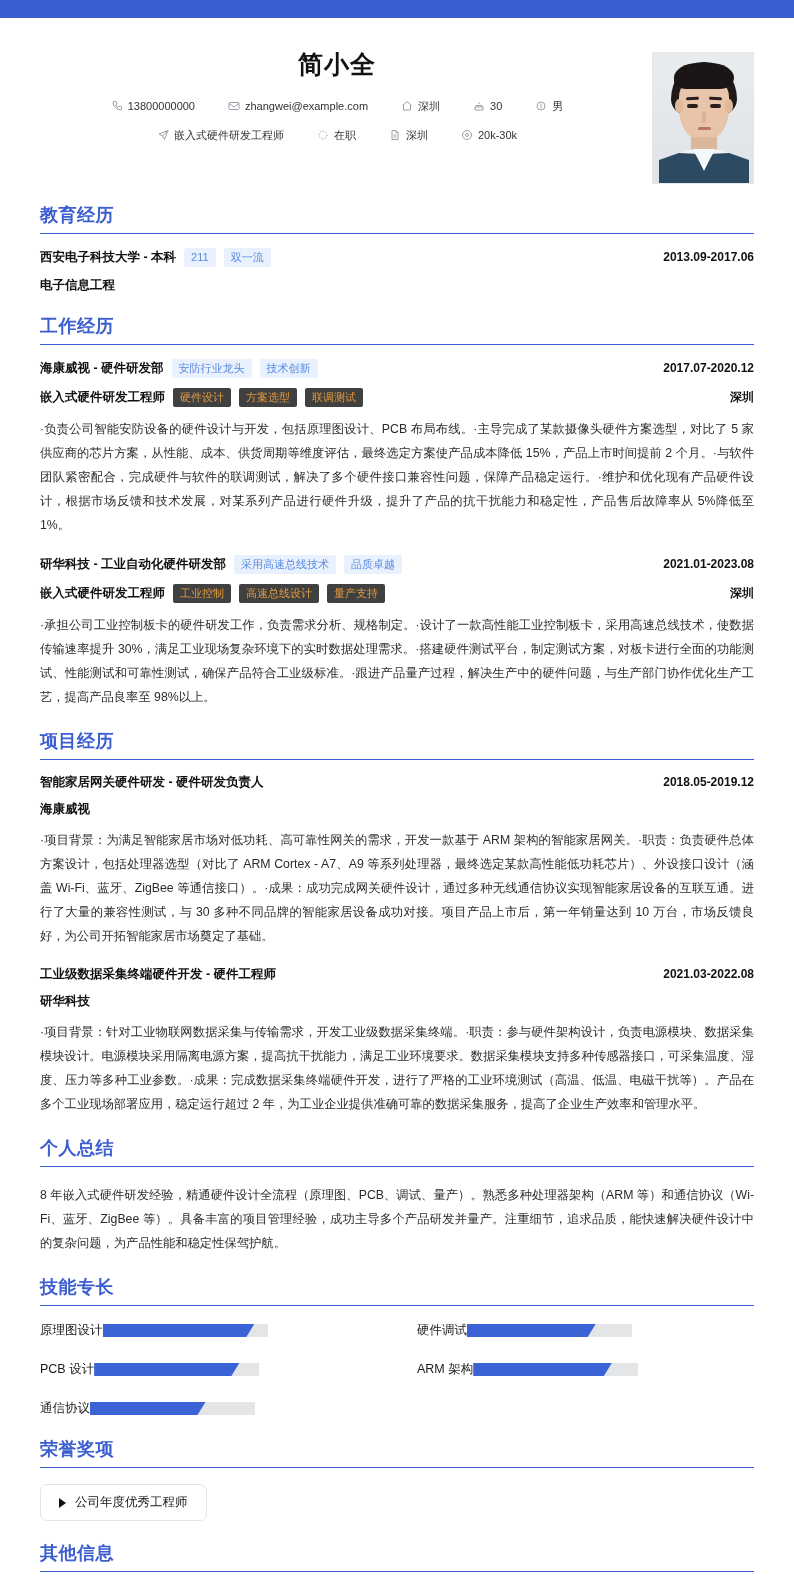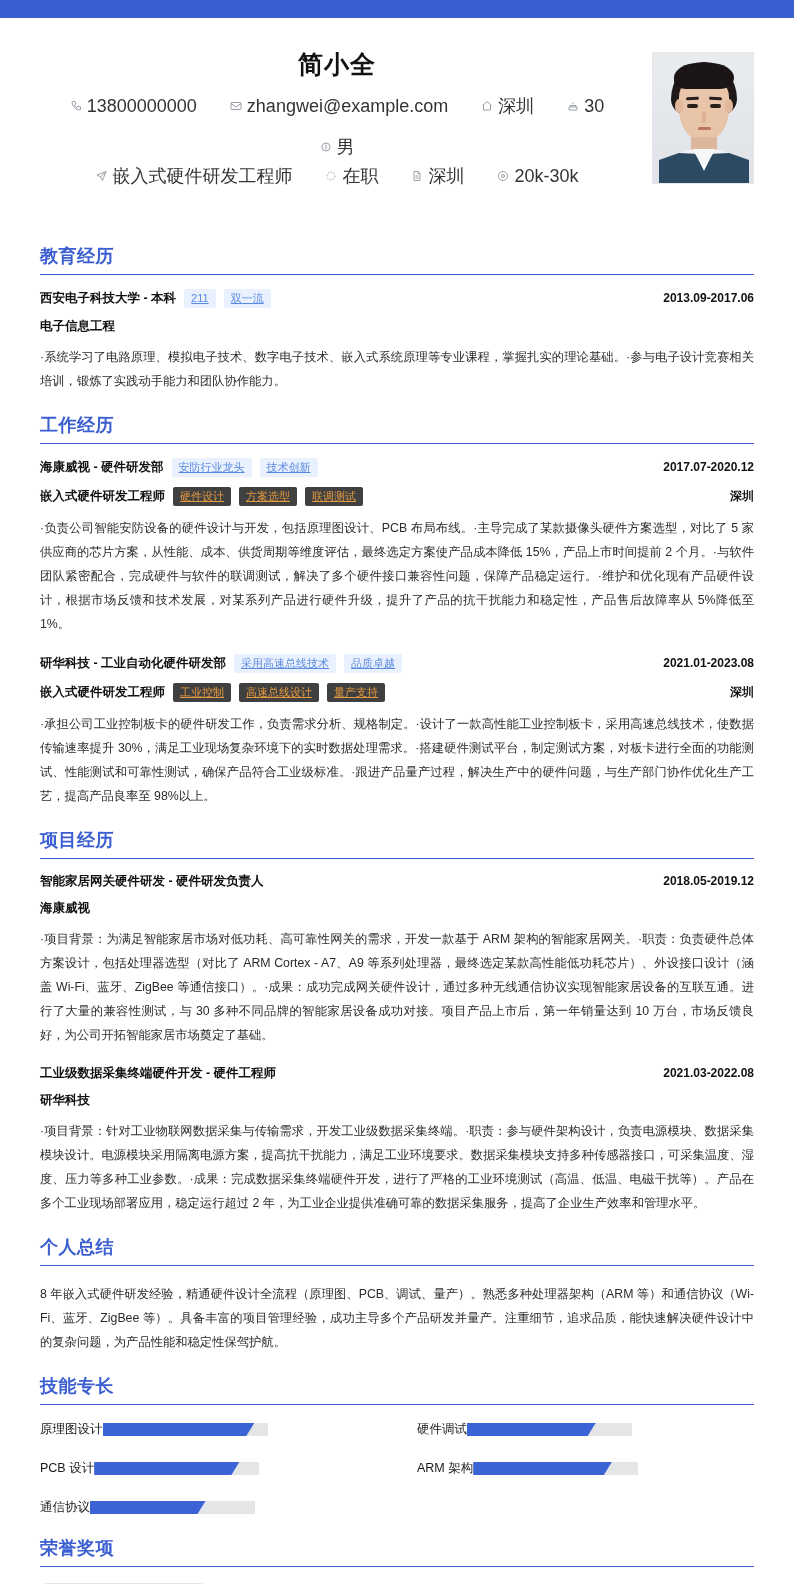--- a/index.html
+++ b/index.html
@@ -43,21 +43,21 @@
   .contact-rows {
     margin-right: 120px;
     margin-top: 14px;
   }
   .contact-line {
     display: flex;
     justify-content: center;
     align-items: center;
     flex-wrap: wrap;
     gap: 19px;
-    font-size: 18px;
+    font-size: 11px;
     color: #333;
     line-height: 22px;
     margin-bottom: 7px;
   }
   .contact-item {
     display: inline-flex;
     align-items: center;
     gap: 5px;
     margin: 0 7px;
     white-space: nowrap;
@@ -154,21 +154,20 @@
     font-weight: 700;
     color: #111;
   }
   .tag {
     display: inline-block;
     font-size: 11px;
     font-weight: 400;
     padding: 2px 7px;
     border-radius: 2px;
     line-height: 15px;
-    text-decoration: underline;
   }
   .tag-blue { background: #eaf1fe; color: #5a8ae0; }
   .tag-orange { background: #404040; color: #e59a3f; }
   .desc {
     margin-top: 10px;
     font-size: 12.3px;
     line-height: 24px;
     color: #2b2b2b;
     text-align: justify;
   }
@@ -352,21 +351,20 @@
       <div class="entry">
         <div class="entry-row">
           <div class="entry-left">
             <span>西安电子科技大学 - 本科</span>
             <span class="tag tag-blue">211</span>
             <span class="tag tag-blue">双一流</span>
           </div>
           <div class="entry-right">2013.09-2017.06</div>
         </div>
         <div class="entry-sub">电子信息工程</div>
-        <div class="desc">·系统学习了电路原理、模拟电子技术、数字电子技术、嵌入式系统原理等专业课程，掌握扎实的理论基础。·参与电子设计竞赛相关培训，锻炼了实践动手能力和团队协作能力。</div>
       </div>
     </div>
 
     <div class="section">
       <div class="section-title">工作经历</div>
 
       <div class="entry">
         <div class="entry-row">
           <div class="entry-left">
             <span>海康威视 - 硬件研发部</span>

